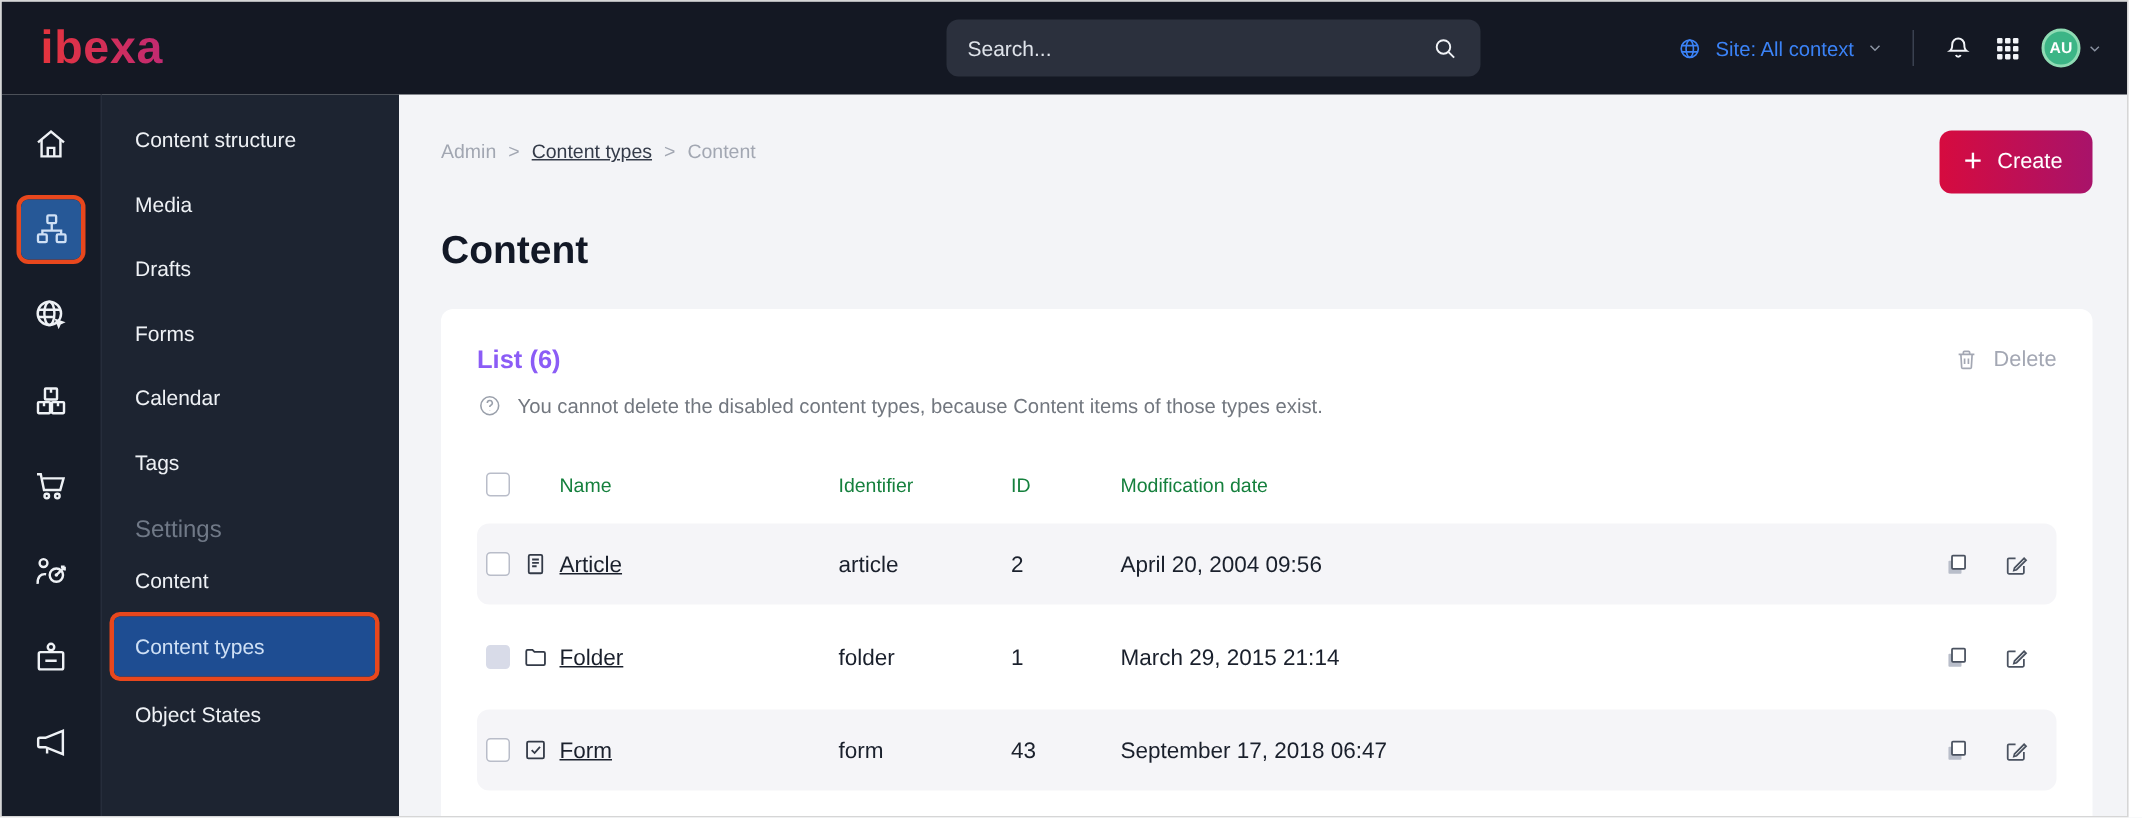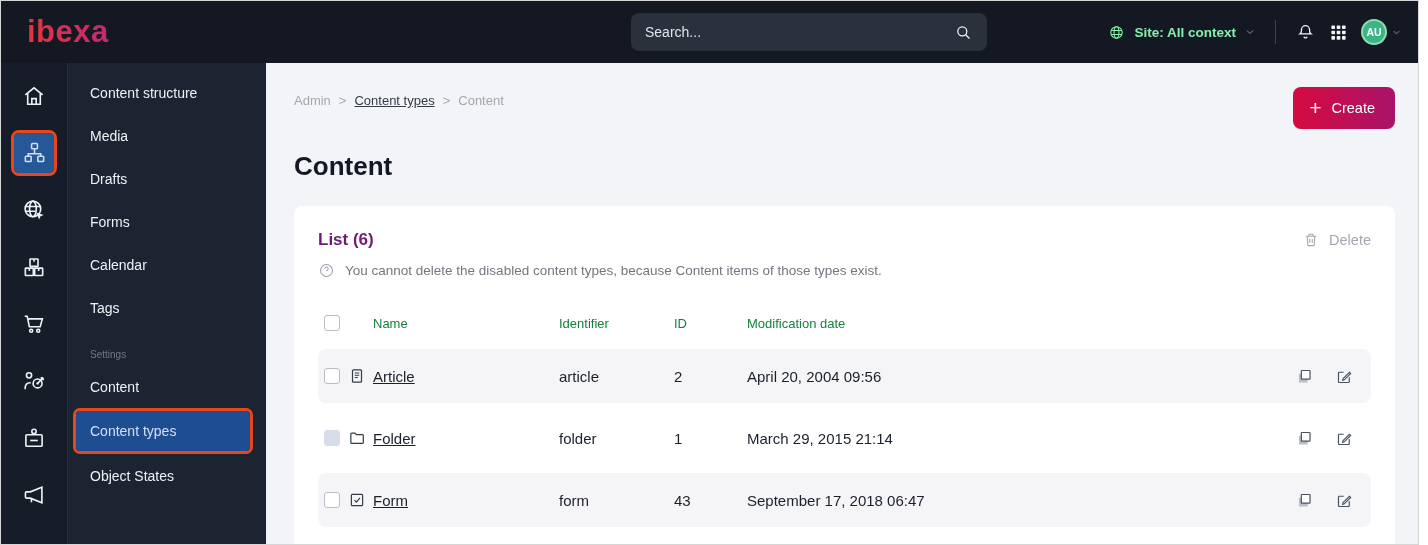--- a/index.html
+++ b/index.html
@@ -13,21 +13,21 @@
   .logo{ padding-left:26px; font-size:31px; font-weight:bold; letter-spacing:.5px;
          background:linear-gradient(90deg,var(--logo-start,#f0372b),var(--logo-end,#c22a72));
          -webkit-background-clip:text; background-clip:text; color:transparent; }
   .searchbox{ position:absolute; left:630px; top:12px; width:356px; height:38px;
               background:#2b303d; border-radius:8px; display:flex; align-items:center;
               padding:0 14px; color:#e4e7ee; }
   .searchbox input{ flex:1; background:transparent; border:none; outline:none;
                     color:#e4e7ee; font-size:14px; font-family:inherit; }
   .searchbox input::placeholder{ color:#dfe3ea; opacity:1; }
   .top-right{ margin-left:auto; display:flex; align-items:center; gap:13px; padding-right:16px; }
-  .site-sel{ display:flex; align-items:center; gap:8px; color:#86efac; font-size:13.5px; cursor:pointer;font-weight:bold; }
+  .site-sel{ display:flex; align-items:center; gap:8px; color:#3b82f6; font-size:13.5px; cursor:pointer; }
   .vdiv{ width:1px; height:24px; background:#3a4150; margin:0 6px; }
   .tb-ic{ color:#f2f4f8; display:flex; align-items:center; }
   .avatar-wrap{ display:flex; align-items:center; gap:4px; }
   .avatar{ width:26px; height:26px; border-radius:50%; background:var(--avatar-green,#3cb586);
            border:2px solid #8fdcb4; color:#fff; font-size:10.5px; font-weight:bold;
            display:flex; align-items:center; justify-content:center; }
   .chev{ color:#8b93a2; }
 
   
   .app{ flex:1; display:flex; min-height:0; }
@@ -38,21 +38,21 @@
   .icon-slot{ height:57px; width:100%; display:flex; align-items:center; justify-content:center;
               color:#eef1f5; cursor:pointer; }
   .tile-annot{ border:3px solid var(--accent-orange,#e8471d); border-radius:8px; }
   .tile-active{ width:40px; height:40px; background:var(--active-blue,#265897); border-radius:5px;
                 display:flex; align-items:center; justify-content:center; color:#cfe0f5; }
 
   .menubar{ width:198px; flex:0 0 198px; background:var(--menubar-bg,#1d2431);
             padding-top:8px; color:#eef1f5; }
   .m-item{ height:43px; display:flex; align-items:center; padding-left:22px;
            font-size:14px; cursor:pointer; }
-  .m-label{ font-size:10px; color:#707987; padding-left:22px; margin-top:14px; height:22px;
+  .m-label{ font-size:16px; color:#707987; padding-left:22px; margin-top:14px; height:22px;
             display:flex; align-items:center; }
   .annot-box{ border:3px solid var(--accent-orange,#e8471d); border-radius:7px;
               margin:0 13px 0 5px; }
   .m-item.active{ height:40px; margin:0; background:var(--active-item-blue,#1e4d92);
                   border-radius:4px; padding-left:14px; color:#cfe0f5; }
 
   
   .main{ flex:1; display:flex; flex-direction:column; padding:0 23px 0 28px; min-width:0; }
   .main-head{ display:flex; align-items:flex-start; justify-content:space-between; margin-top:24px; }
   .breadcrumb{ font-size:13px; color:#a2a7b2; display:flex; gap:8px; align-items:center; margin-top:6px; }
@@ -60,21 +60,21 @@
   .btn-create{ height:42px; padding:0 20px 0 16px; border:none; border-radius:8px; cursor:pointer;
                background:linear-gradient(90deg,var(--create-start,#d60b3f),var(--create-end,#a8136a));
                color:#fff; font-size:14.5px; font-family:inherit;
                display:flex; align-items:center; gap:10px; }
   .btn-create .plus{ font-size:21px; font-weight:300; line-height:1; margin-top:-2px; }
   .page-title{ font-size:26px; font-weight:bold; color:#121826; margin-top:22px; }
 
   .card{ margin-top:24px; background:var(--card-bg,#fff); border-radius:8px 8px 0 0;
          padding:24px; flex:1; }
   .card-head{ display:flex; align-items:center; justify-content:space-between; }
-  .list-heading{ font-size:17px; font-weight:bold; color:#701a75; }
+  .list-heading{ font-size:17px; font-weight:bold; color:#8b5cf6; }
   .btn-delete{ display:flex; align-items:center; gap:9px; background:none; border:none;
                color:#a3a7b3; font-size:14.5px; font-family:inherit; cursor:default; }
   .info-row{ display:flex; align-items:center; gap:10px; margin-top:12px;
              color:#72777f; font-size:13.5px; }
   .info-row .q{ color:#9aa0ab; display:flex; }
 
   .tbl{ margin-top:26px; }
   .t-grid{ display:grid; grid-template-columns:24px 25px 186px 115px 73px 1fr 40px 40px;
            align-items:center; padding-left:6px; }
   .t-head{ height:36px; color:#15803d; font-size:13px; }

